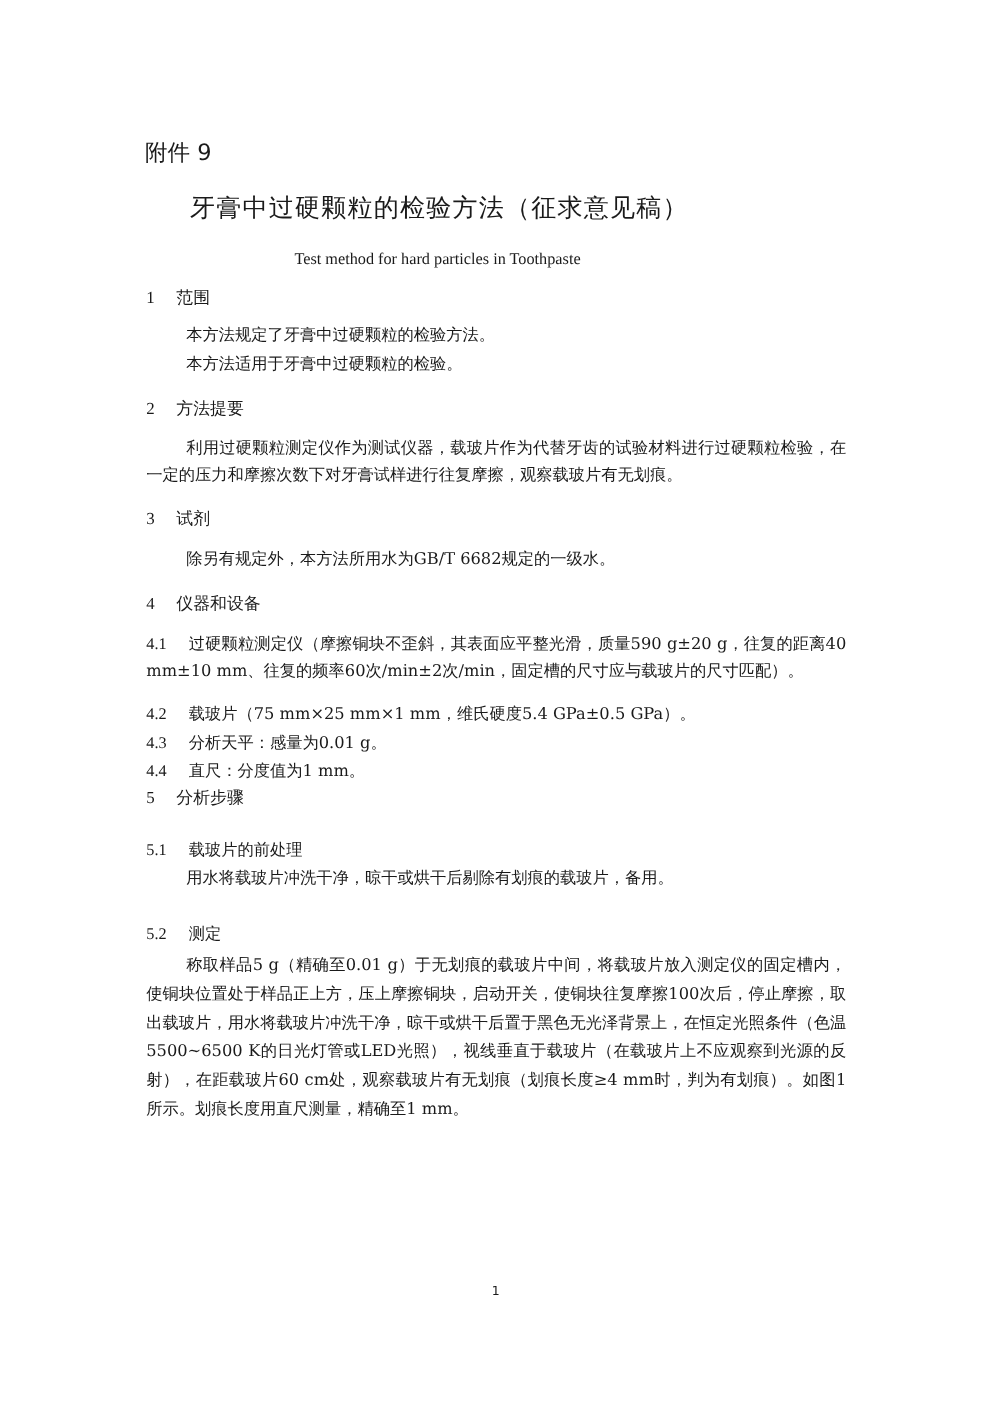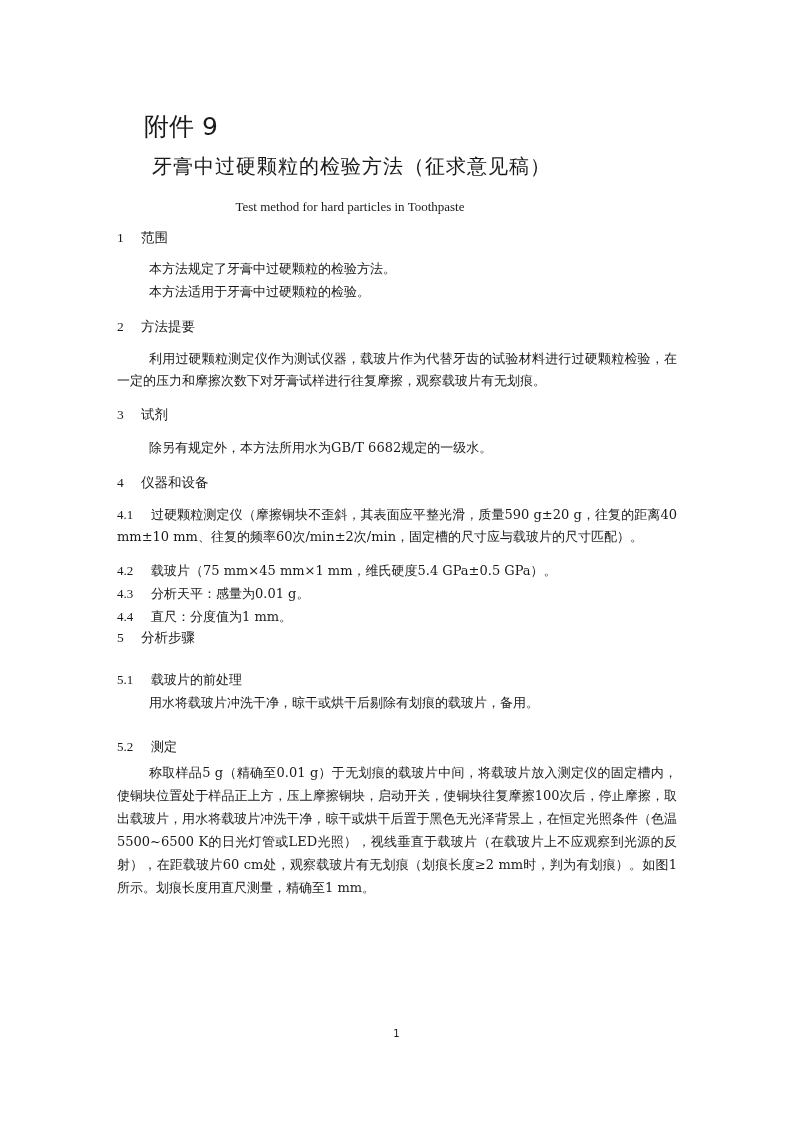--- a/index.html
+++ b/index.html
@@ -1,19 +1,19 @@
 <!DOCTYPE html>
 <html><head>
   <meta charset="utf-8">
   <style>
     html, body { margin: 0; padding: 0; background: #ffffff; }
     body { width: 793px; height: 1122px; position: relative; overflow: hidden;
            font-family: "DejaVu Serif", "Liberation Serif", serif; color: #1a1a1a; }
     .abs { position: absolute; white-space: nowrap; }
-    .attach { left: 116px; top: 110px; font-family: "DejaVu Sans", "Liberation Sans", sans-serif; font-size: 25px; margin-left: 28px; }
+    .attach { left: 116px; top: 110px; font-family: "DejaVu Sans", "Liberation Sans", sans-serif; font-size: 18px; }
     .title { left: 0; width: 703px; top: 153px; text-align: center; font-family: "DejaVu Sans", "Liberation Sans", sans-serif; font-size: 20px; letter-spacing: 1px; }
     .subtitle { left: 0; width: 700px; top: 199px; text-align: center; font-family: "Liberation Serif", serif; font-size: 13px; }
     .h { left: 117px; font-size: 13.5px; font-family: "DejaVu Sans", "Liberation Sans", sans-serif; }
     .h .num { display: inline-block; width: 24px; font-family: "Liberation Serif", serif; }
     .p { left: 117px; width: 560px; font-size: 13px; line-height: 22px; white-space: normal; text-align: justify; }
     .p.indent { text-indent: 32px; }
     .item { left: 117px; font-size: 13px; }
     .item .num { display: inline-block; width: 34px; font-family: "Liberation Serif", serif; margin-top: 12px; }
     .page { left: 0; width: 793px; top: 1028px; text-align: center; font-family: "DejaVu Sans", sans-serif; font-size: 10px; }
   </style>
@@ -40,34 +40,34 @@
 </div>
 <div class="abs p indent" style="top:437px;">除另有规定外，本方法所用水为GB/T 6682规定的一级水。</div>
 
 <div class="abs h" style="top:474px;">
   <span class="num">4</span><span>仪器和设备</span>
 </div>
 <div class="abs p" style="top:504px;">
   <span style="display:inline-block;width:34px;font-family:'Liberation Serif',serif;">4.1</span><span>过硬颗粒测定仪（摩擦铜块不歪斜，其表面应平整光滑，质量590 g±20 g，往复的距离40 mm±10 mm、往复的频率60次/min±2次/min，固定槽的尺寸应与载玻片的尺寸匹配）。</span>
 </div>
 <div class="abs item" style="top:551px;">
-  <span class="num">4.2</span><span>载玻片（75 mm×45 mm×1 mm，维氏硬度5.4 GPa±0.5 GPa）。</span>
+  <span class="num">4.2</span><span>载玻片（75 mm×25 mm×1 mm，维氏硬度5.4 GPa±0.5 GPa）。</span>
 </div>
 <div class="abs item" style="top:574px;">
   <span class="num">4.3</span><span>分析天平：感量为0.01 g。</span>
 </div>
 <div class="abs item" style="top:597px;">
   <span class="num">4.4</span><span>直尺：分度值为1 mm。</span>
 </div>
 
 <div class="abs h" style="top:629px;">
   <span class="num">5</span><span>分析步骤</span>
 </div>
 <div class="abs item" style="top:660px;">
   <span class="num">5.1</span><span>载玻片的前处理</span>
 </div>
 <div class="abs p indent" style="top:692px;">用水将载玻片冲洗干净，晾干或烘干后剔除有划痕的载玻片，备用。</div>
 <div class="abs item" style="top:727px;">
   <span class="num">5.2</span><span>测定</span>
 </div>
-<div class="abs p indent" style="top:761px; line-height:23px;">称取样品5 g（精确至0.01 g）于无划痕的载玻片中间，将载玻片放入测定仪的固定槽内，使铜块位置处于样品正上方，压上摩擦铜块，启动开关，使铜块往复摩擦100次后，停止摩擦，取出载玻片，用水将载玻片冲洗干净，晾干或烘干后置于黑色无光泽背景上，在恒定光照条件（色温5500~6500 K的日光灯管或LED光照），视线垂直于载玻片（在载玻片上不应观察到光源的反射），在距载玻片60 cm处，观察载玻片有无划痕（划痕长度≥2 mm时，判为有划痕）。如图1所示。划痕长度用直尺测量，精确至1 mm。</div>
+<div class="abs p indent" style="top:761px; line-height:23px;">称取样品5 g（精确至0.01 g）于无划痕的载玻片中间，将载玻片放入测定仪的固定槽内，使铜块位置处于样品正上方，压上摩擦铜块，启动开关，使铜块往复摩擦100次后，停止摩擦，取出载玻片，用水将载玻片冲洗干净，晾干或烘干后置于黑色无光泽背景上，在恒定光照条件（色温5500~6500 K的日光灯管或LED光照），视线垂直于载玻片（在载玻片上不应观察到光源的反射），在距载玻片60 cm处，观察载玻片有无划痕（划痕长度≥4 mm时，判为有划痕）。如图1所示。划痕长度用直尺测量，精确至1 mm。</div>
 
 <div class="abs page">1</div>
 
 </body></html>

